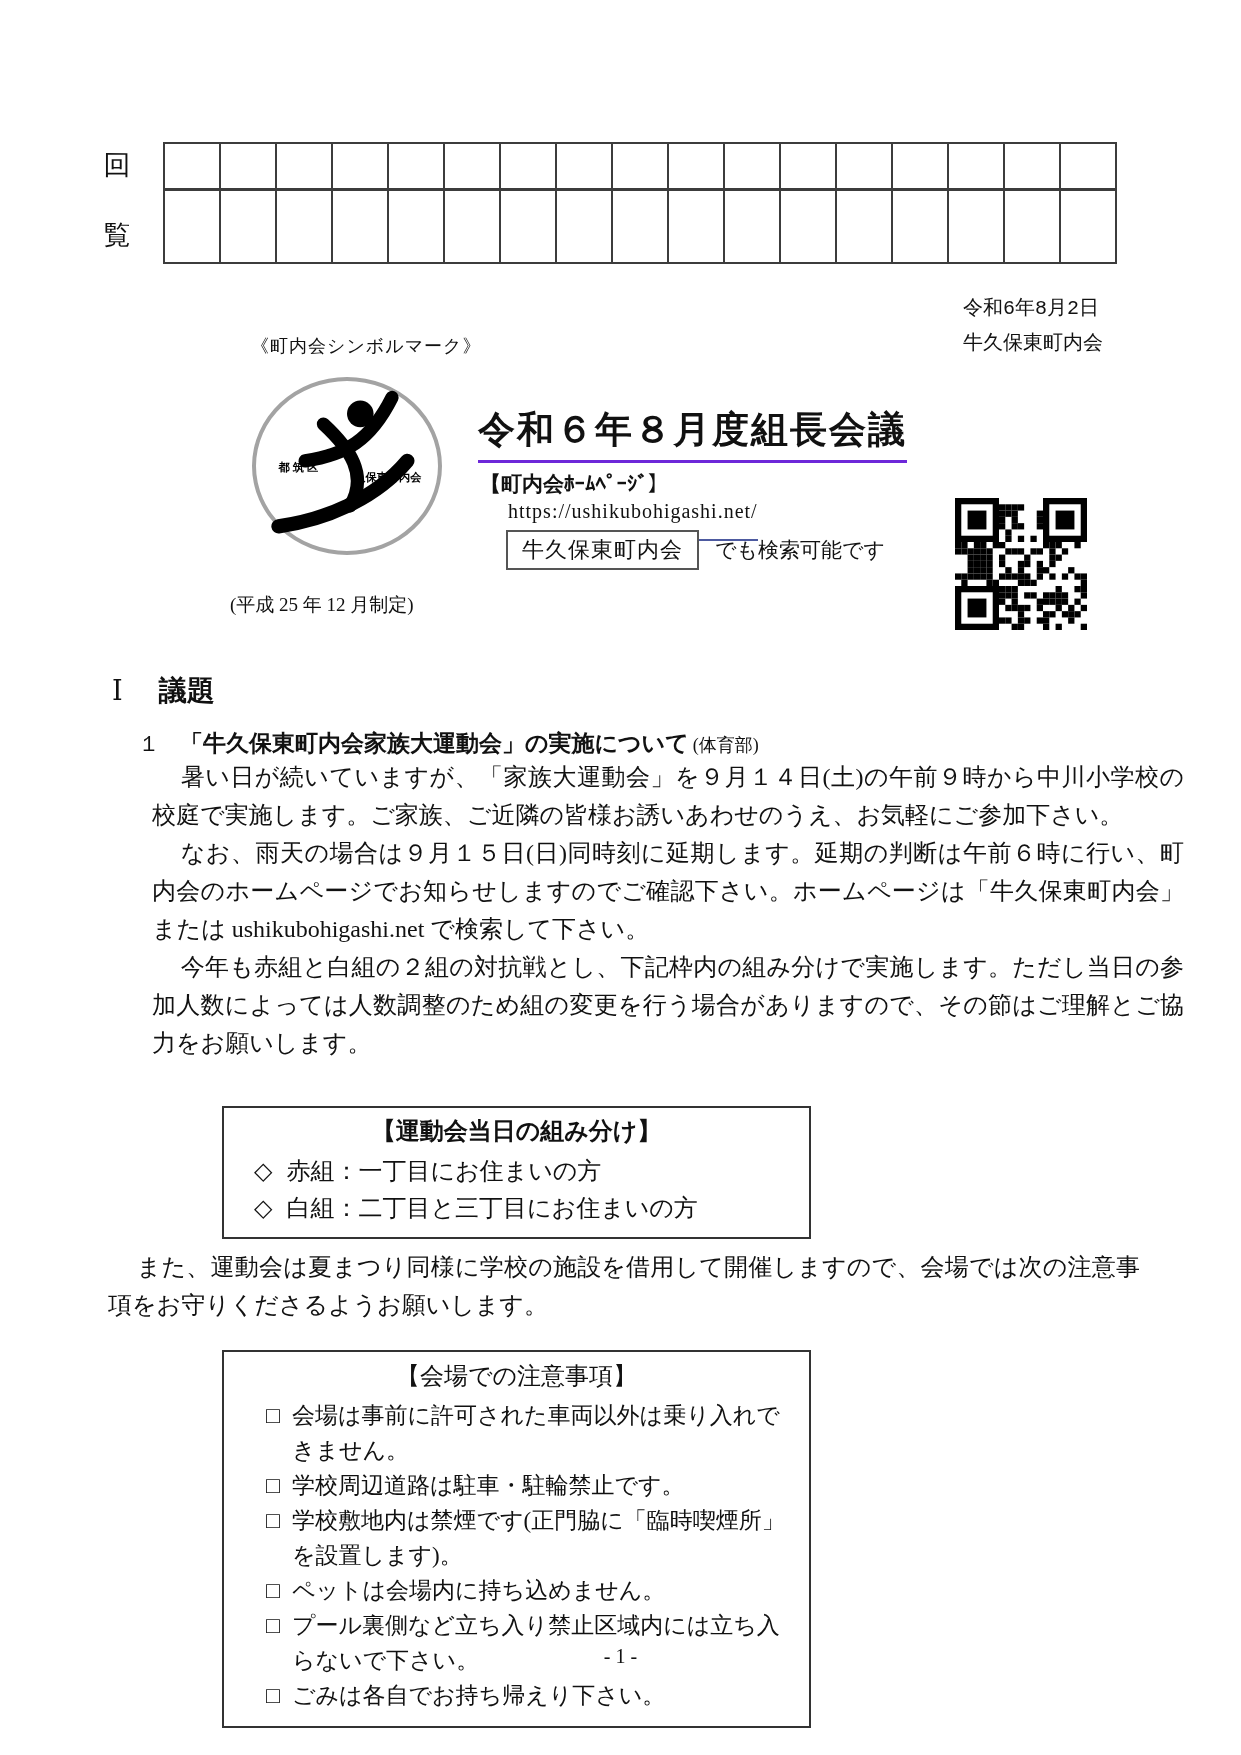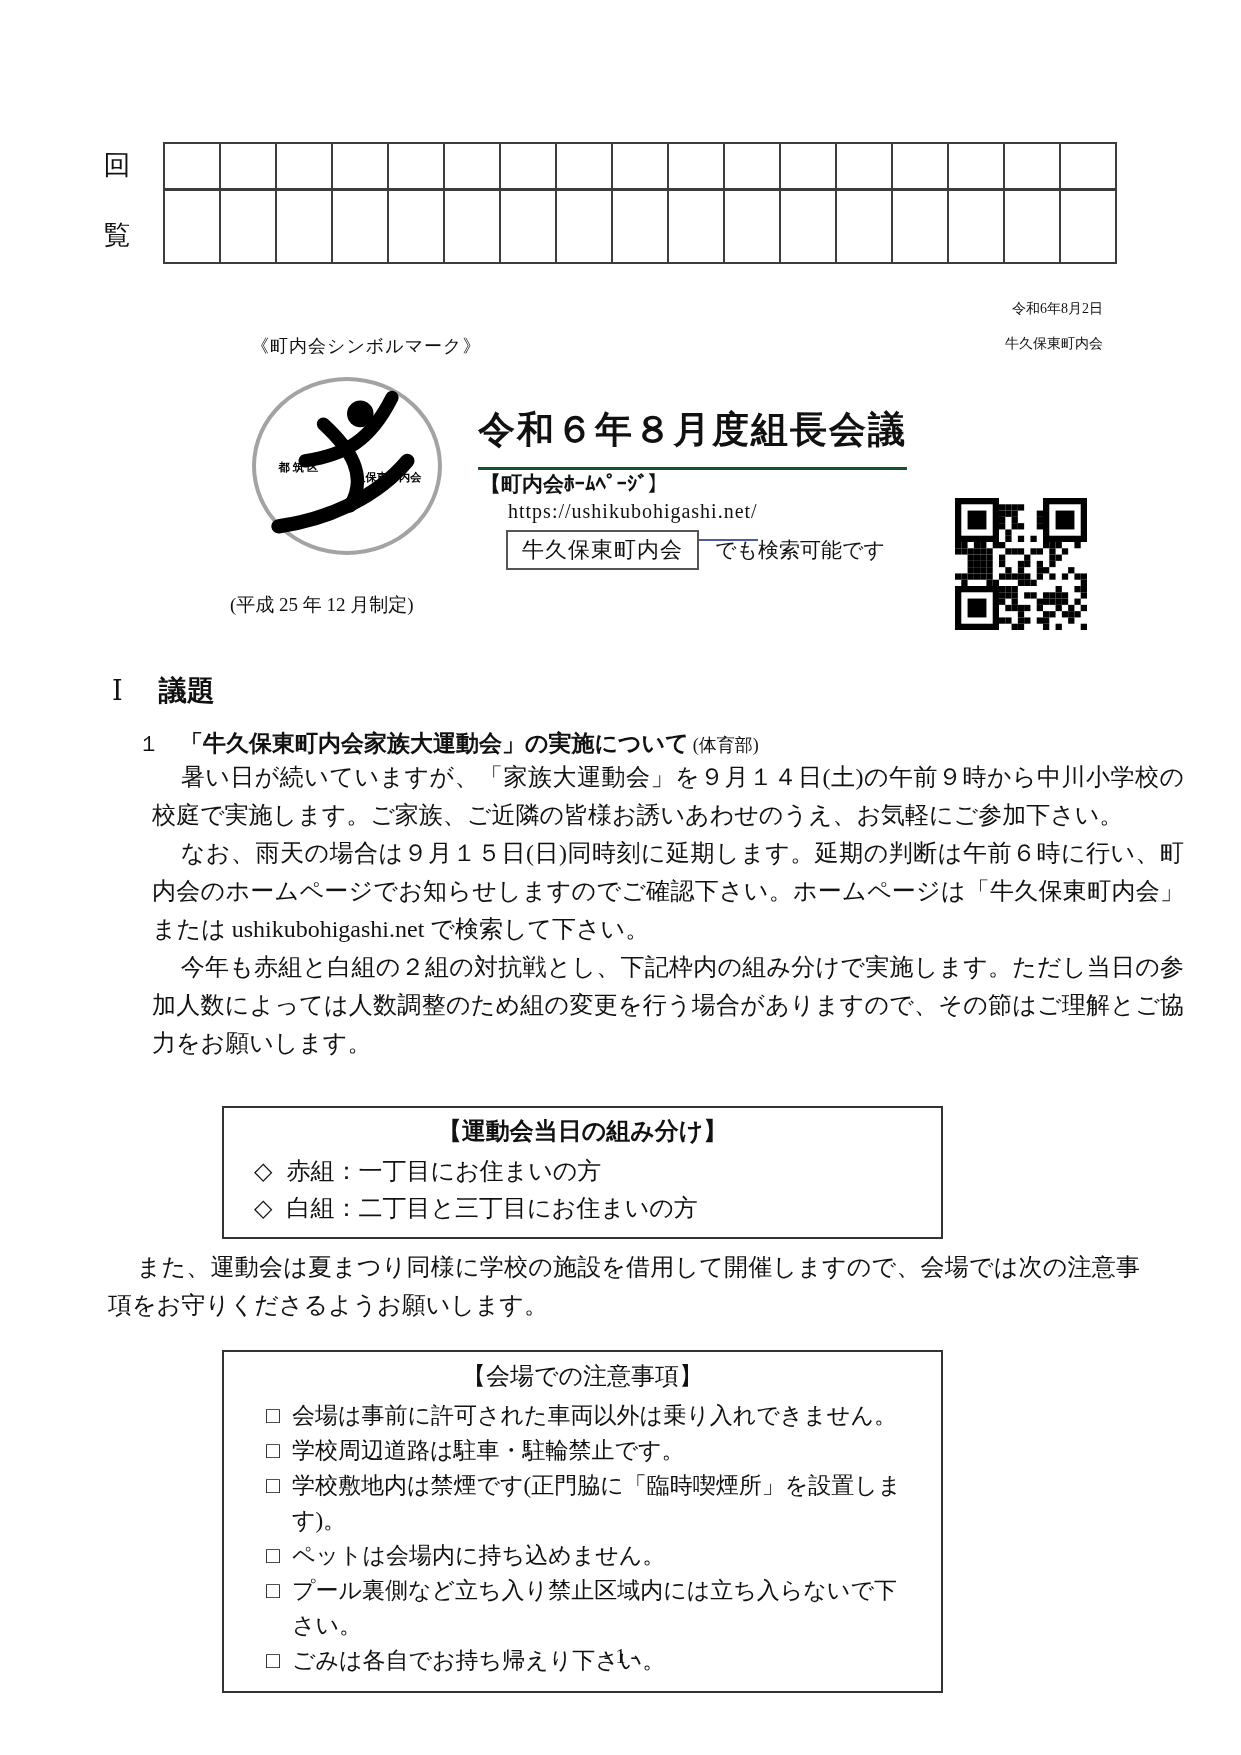--- a/index.html
+++ b/index.html
@@ -14,37 +14,37 @@
   .circ-label {
     position:absolute; left:100px; top:147px; width:34px; height:106px;
     display:flex; flex-direction:column; justify-content:space-between;
     font-size:27px; text-align:center;
   }
   .circ-table { position:absolute; left:163px; top:142px; border-collapse:collapse; }
   .circ-table td { border:2px solid #3c3c3c; width:54px; padding:0; }
   .circ-table tr.r1 td { height:44px; border-bottom:3px solid #3c3c3c; }
   .circ-table tr.r2 td { height:71px; }
 
-  .date-block { position:absolute; top:291px; right:138px; text-align:right; font-size:14px; line-height:35px; }
+  .date-block { position:absolute; top:291px; right:138px; text-align:left; font-size:20px; line-height:35px;font-family:Liberation Mono, monospace; }
 
   .symbol-caption { position:absolute; left:251px; top:334px; font-size:18px; letter-spacing:1px; }
 
   .logo-wrap {
     position:absolute; left:252px; top:377px; width:190px; height:178px;
     border:4px solid #a3a3a3; border-radius:50%; box-sizing:border-box; background:#fff;
   }
   .logo-wrap svg { width:100%; height:100%; display:block; }
 
   .established { position:absolute; left:230px; top:592px; font-size:19px; }
 
   .main-title {
     position:absolute; left:478px; top:405px;
     font-family:"Liberation Sans","DejaVu Sans",sans-serif;
     font-weight:bold; font-size:37px; letter-spacing:2px;
-    border-bottom:3px solid #14532d; padding-bottom:12px; white-space:nowrap;
+    border-bottom:3px solid #6d28d9; padding-bottom:5px; white-space:nowrap;
   }
   .homepage-label { position:absolute; left:480px; top:470px; font-size:21px; font-weight:bold; }
   .homepage-url {
     position:absolute; left:508px; top:500px; font-size:20px; color:#111;
     text-decoration:none; border-bottom:2px solid #4d5aa0; padding-bottom:16px;
     font-family:"Liberation Serif","DejaVu Serif",serif; letter-spacing:1px;
   }
   .search-row { position:absolute; left:506px; top:530px; display:flex; align-items:center; }
   .search-keyword-box {
     border:2px solid #555; padding:3px 14px; font-size:22px; letter-spacing:1px; background:#fff;
@@ -63,21 +63,21 @@
   .item-title { margin-left:20px; font-size:23px; font-weight:bold;
     font-family:"Liberation Sans","DejaVu Sans",sans-serif; }
   .item-dept { margin-left:4px; font-size:18px;text-align:right; }
 
   .body-text { position:absolute; left:108px; width:1032px; font-size:24px; line-height:38px; text-align:justify; }
   .body-text p { margin:0; text-indent:1.2em; }
   #paragraphs { top:758px;margin-left:44px; }
   #notes-intro { top:1248px; }
 
   .doc-box {
-    position:absolute; left:222px; width:721px; box-sizing:border-box;
+    position:absolute; left:222px; width:589px; box-sizing:border-box;
     border:2px solid #333; background:#fff;
   }
   #team-box { top:1106px; padding:7px 0 10px; }
   #notice-box { top:1350px; padding:8px 12px 13px; }
   .box-title { text-align:center; font-size:24px;
     font-family:"Liberation Sans","DejaVu Sans",sans-serif; }
   #team-box .box-title { font-weight:bold; }
   .box-list { list-style:none; margin:6px 0 0; padding:0 10px 0 30px; }
   .box-list li { display:flex; align-items:baseline; }
   #team-box .box-list li { font-size:24px; line-height:37px; }

